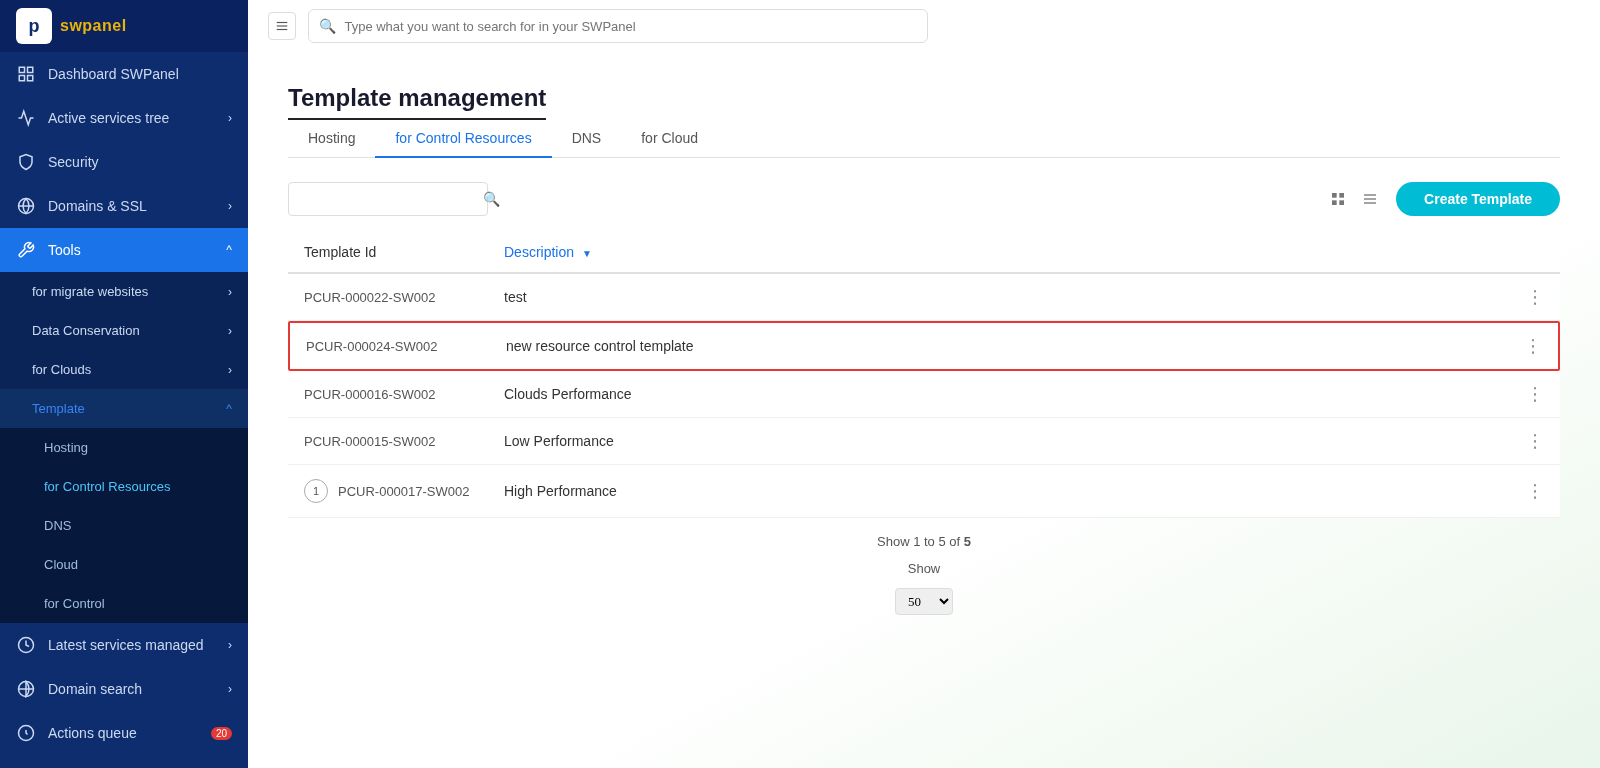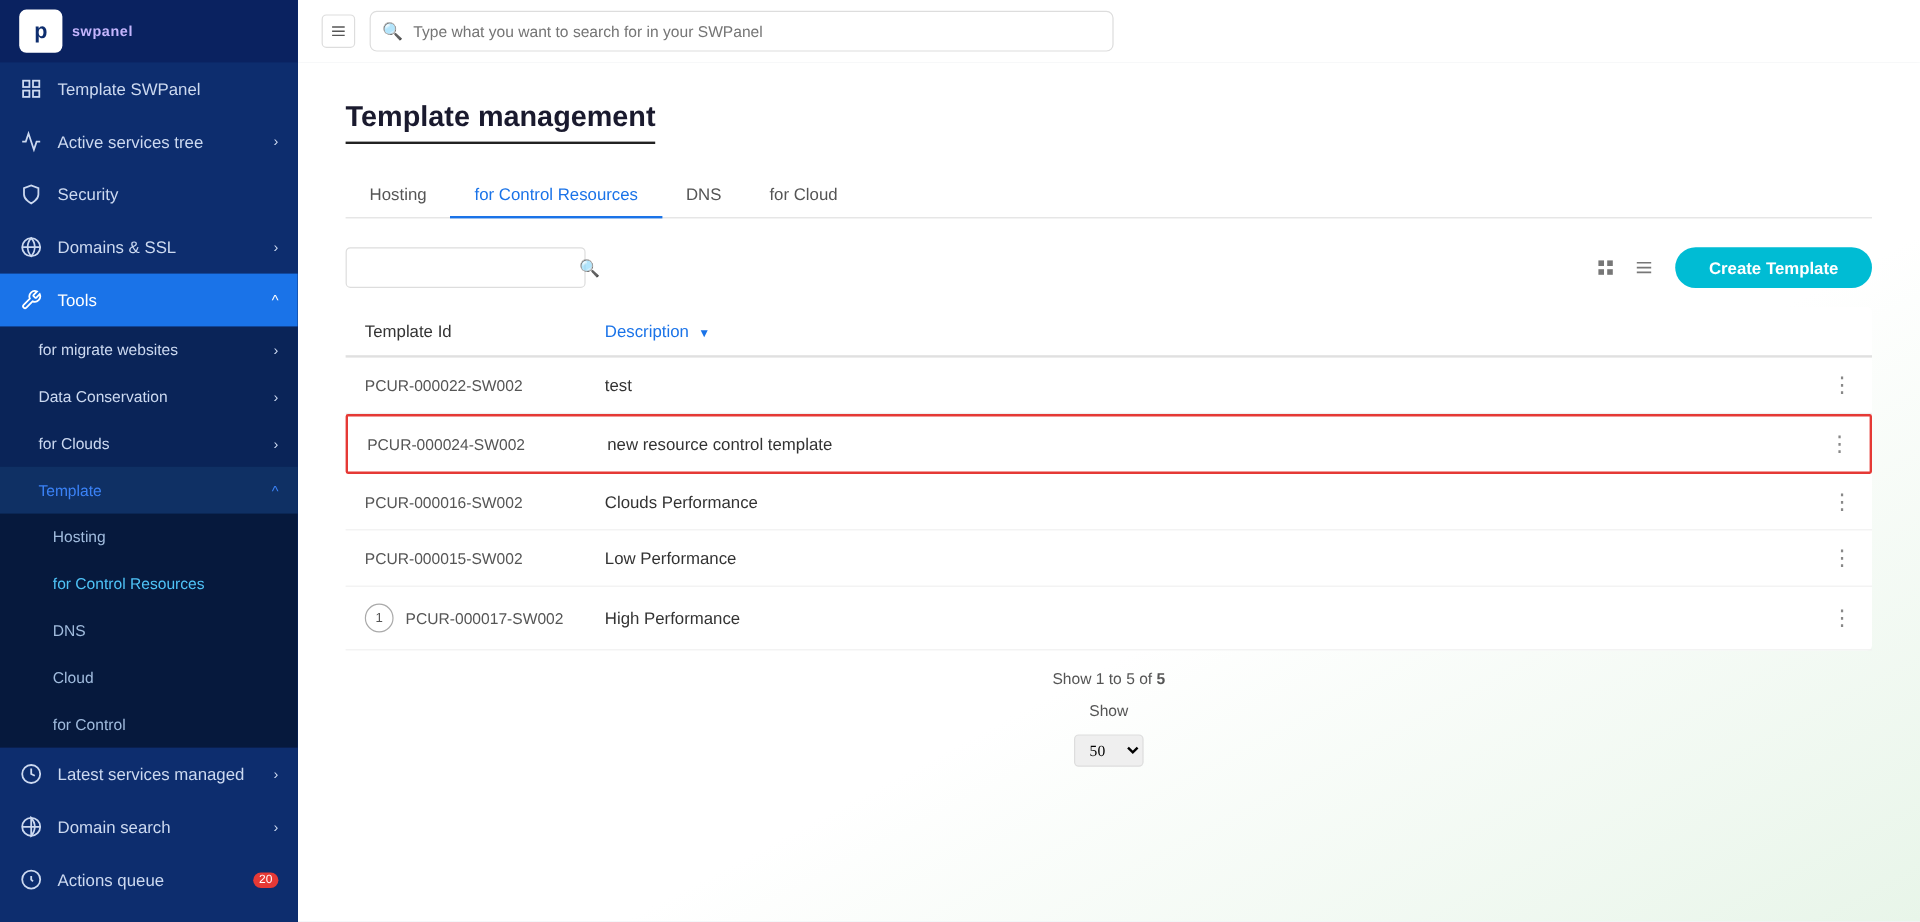--- a/index.html
+++ b/index.html
@@ -30,22 +30,22 @@
       background: #fff;
       border-radius: 6px;
       display: flex;
       align-items: center;
       justify-content: center;
       color: #0d2d6e;
       font-weight: 900;
       font-size: 18px;
     }
     .logo-text {
-      color: #c4b5fd;
-      font-size: 12px;
+      color: #eab308;
+      font-size: 16px;
       font-weight: 700;
       letter-spacing: 0.5px;
     }
     .sidebar-item {
       display: flex;
       align-items: center;
       padding: 12px 16px;
       cursor: pointer;
       gap: 12px;
       font-size: 14px;
@@ -163,21 +163,20 @@
       padding: 32px 40px;
       overflow-y: auto;
       background: linear-gradient(to bottom right, #fff 60%, #e8f5e9 100%);
     }
     .page-title {
       font-size: 24px;
       font-weight: 700;
       color: #1a1a2e;
       border-bottom: 2px solid #222;
       padding-bottom: 6px;
-      margin-bottom: 24px;
       display: inline-block;
     }
 
     
     .tabs {
       display: flex;
       gap: 0;
       border-bottom: 1px solid #e0e0e0;
       margin-bottom: 24px;
     }
@@ -303,21 +302,21 @@
 
   <div class="sidebar-item">
     <span class="icon">
       <svg width="18" height="18" viewBox="0 0 24 24" fill="none" stroke="currentColor" stroke-width="2">
           <rect x="3" y="3" width="7" height="7"></rect>
           <rect x="14" y="3" width="7" height="7"></rect>
           <rect x="3" y="14" width="7" height="7"></rect>
           <rect x="14" y="14" width="7" height="7"></rect>
         </svg>
     </span>
-    <span>Template SWPanel</span>
+    <span>Dashboard SWPanel</span>
   </div>
 
   <div class="sidebar-item">
     <span class="icon">
       <svg width="18" height="18" viewBox="0 0 24 24" fill="none" stroke="currentColor" stroke-width="2">
           <polyline points="22 12 18 12 15 21 9 3 6 12 2 12"></polyline>
         </svg>
     </span>
     <span>Active services tree</span>
     <span class="arrow">›</span>

